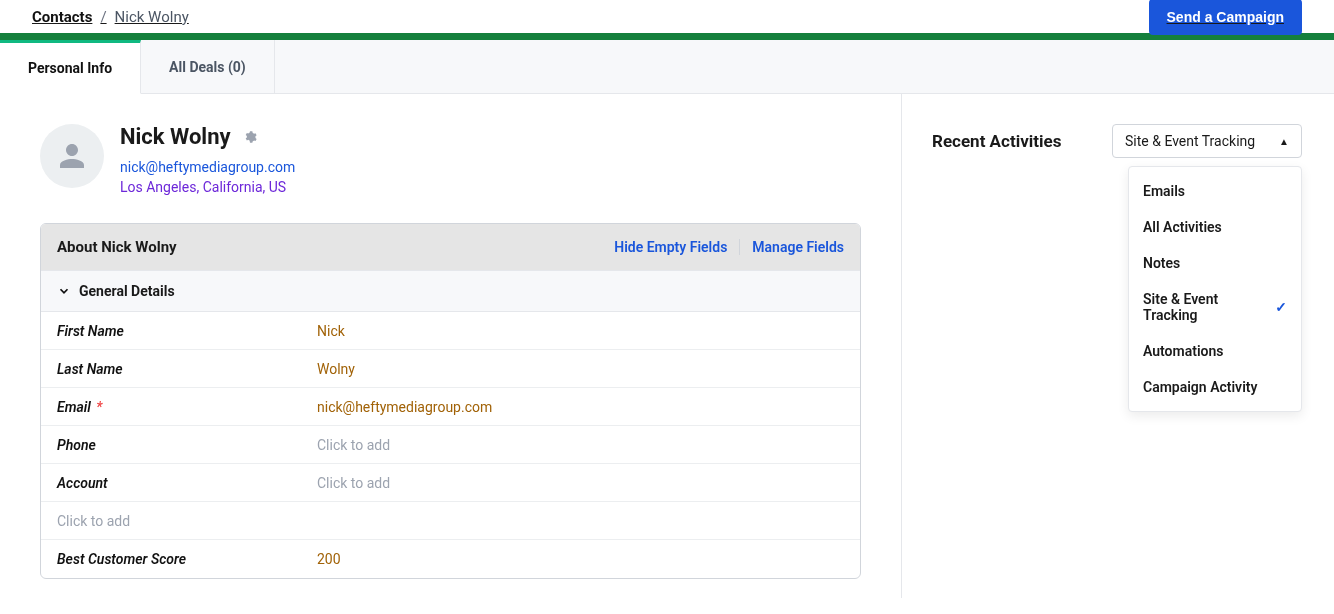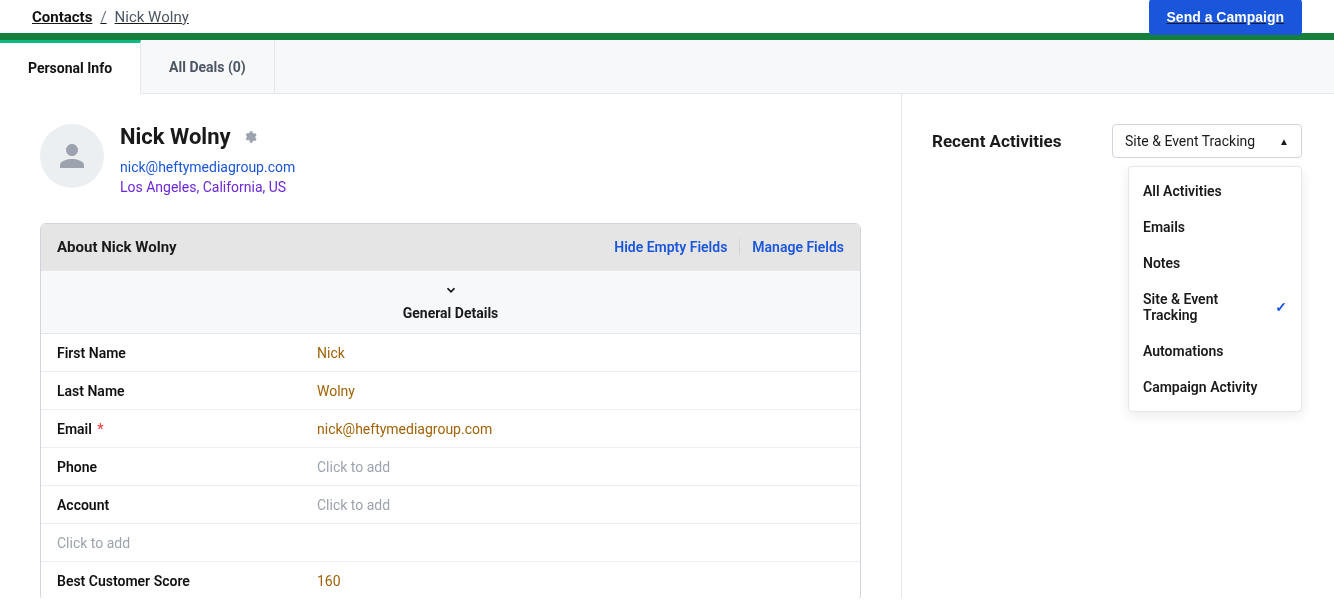--- a/index.html
+++ b/index.html
@@ -154,37 +154,37 @@
     .section-header {
       display: flex;
       align-items: center;
       gap: 8px;
       padding: 12px 16px;
       background: #f7f8fa;
       border-bottom: 1px solid #e5e7eb;
       font-size: 14px;
       font-weight: 700;
       cursor: pointer;
-      flex-direction: column;
     }
     .chev { display: inline-flex; }
 
     .field-row {
       display: flex;
       align-items: center;
       padding: 10px 16px;
       border-bottom: 1px solid #eceef0;
       font-size: 14px;
       min-height: 38px;
     }
     .field-row:last-child { border-bottom: none; }
     .field-label {
       width: 260px;
       font-weight: 600;
       color: #111;
+      font-style: italic;
     }
     .required { color: #ef4444; margin-left: 2px; }
     .field-value { color: #a16207; }
     .placeholder { color: #9ca3af; }
 
     .right-header {
       display: flex;
       align-items: center;
       justify-content: space-between;
       gap: 12px;
@@ -310,42 +310,42 @@
           </div>
           <div class="field-row">
             <div class="field-label">Account</div>
             <div class="field-value placeholder">Click to add</div>
           </div>
           <div class="field-row">
             <div class="field-value placeholder">Click to add</div>
           </div>
           <div class="field-row">
             <div class="field-label">Best Customer Score</div>
-            <div class="field-value">160</div>
+            <div class="field-value">200</div>
           </div>
         </div>
     </div>
 
   </div>
 
   <div class="right-col">
     <div class="right-header">
       <div class="right-title">Recent Activities</div>
       <div class="select-box">
         <span>Site &amp; Event Tracking</span>
         <span class="caret">▲</span>
       </div>
     </div>
 
     <div class="dropdown" id="dropdown-list">
         <div class="dropdown-item">
+          <span>Emails</span>
+        </div>
+        <div class="dropdown-item">
           <span>All Activities</span>
-        </div>
-        <div class="dropdown-item">
-          <span>Emails</span>
         </div>
         <div class="dropdown-item">
           <span>Notes</span>
         </div>
         <div class="dropdown-item">
           <span>Site &amp; Event Tracking</span>
           <span class="check">✓</span>
         </div>
         <div class="dropdown-item">
           <span>Automations</span>

